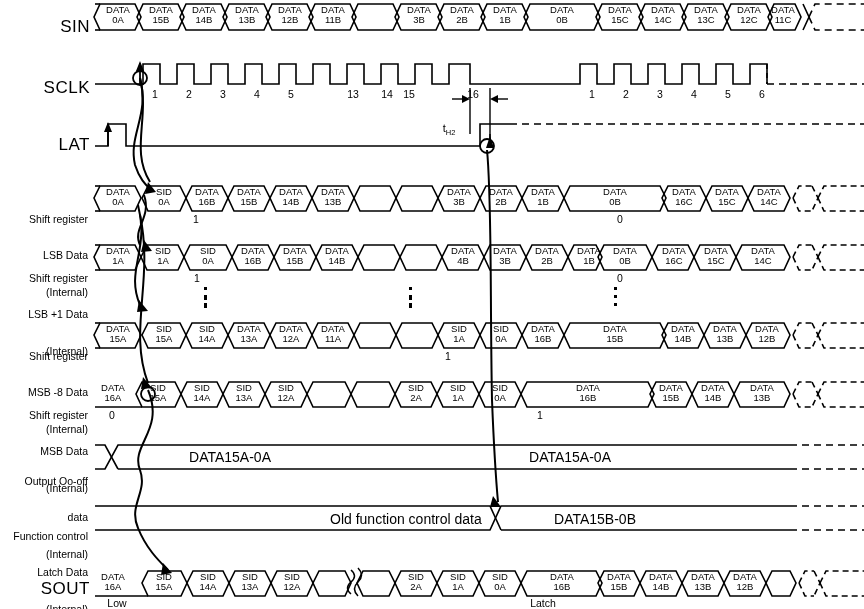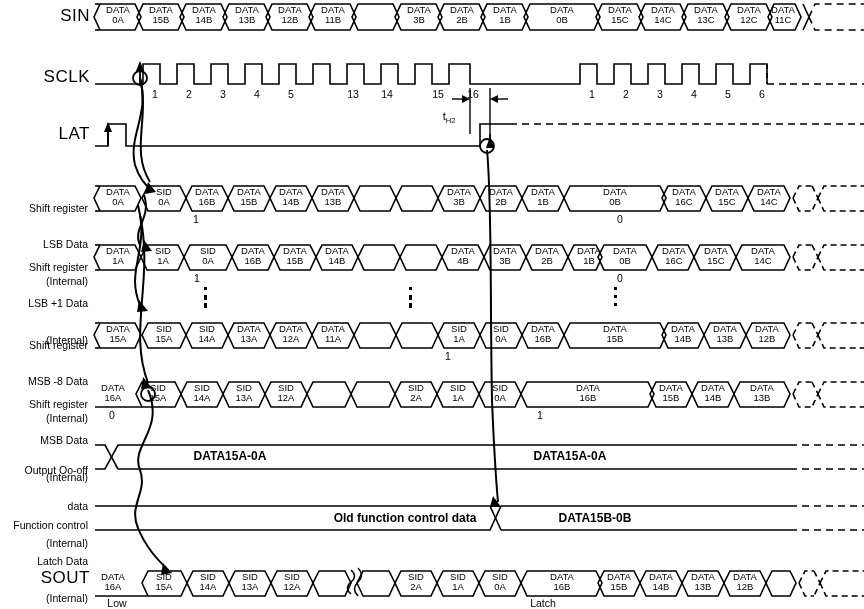--- a/index.html
+++ b/index.html
@@ -1,24 +1,24 @@
 <!DOCTYPE html>
 <html><head>
 <meta charset="utf-8">
 <style>
   html,body{margin:0;padding:0;background:#ffffff;}
   body{font-family:"Liberation Sans",sans-serif;}
   #root{position:relative;width:864px;height:609px;background:#fff;overflow:hidden;}
-  .lbl{position:absolute;text-align:right;color:#000;line-height:1.15;white-space:pre;}
+  .lbl{position:absolute;text-align:right;color:#000;line-height:1.15;white-space:pre;margin-top:11px;}
   .lbl-big{font-size:17px;letter-spacing:.5px;}
   .lbl-sm{font-size:10.5px;}
   .txt{position:absolute;color:#000;text-align:center;line-height:1.1;white-space:pre;}
   .clknum{position:absolute;font-size:10.5px;color:#000;text-align:center;}
   .cellTxt{font-size:9.5px;}
-  .wideTxt{font-size:12px;font-weight:bold;}
+  .wideTxt{font-size:14px;}
   .bit{position:absolute;font-size:10.5px;text-align:center;}
   svg{position:absolute;left:0;top:0;}
   .dotcol{position:absolute;width:3px;}
   .dotcol i{display:block;width:3px;height:3px;background:#000;margin-bottom:5px;}
   .sub{font-size:7.5px;vertical-align:sub;}
 </style>
 </head>
 <body>
 
 <div id="root">
@@ -327,30 +327,30 @@
   <div class="txt cellTxt" style="left:762px;top:5px;width:42px;">DATA
 11C</div>
 
   <div class="clknum" style="left:145px;top:88px;width:20px;">1</div>
   <div class="clknum" style="left:179px;top:88px;width:20px;">2</div>
   <div class="clknum" style="left:213px;top:88px;width:20px;">3</div>
   <div class="clknum" style="left:247px;top:88px;width:20px;">4</div>
   <div class="clknum" style="left:281px;top:88px;width:20px;">5</div>
   <div class="clknum" style="left:343px;top:88px;width:20px;">13</div>
   <div class="clknum" style="left:377px;top:88px;width:20px;">14</div>
-  <div class="clknum" style="left:428px;top:88px;width:20px;">15</div>
+  <div class="clknum" style="left:399px;top:88px;width:20px;">15</div>
   <div class="clknum" style="left:463px;top:88px;width:20px;">16</div>
   <div class="clknum" style="left:582px;top:88px;width:20px;">1</div>
   <div class="clknum" style="left:616px;top:88px;width:20px;">2</div>
   <div class="clknum" style="left:650px;top:88px;width:20px;">3</div>
   <div class="clknum" style="left:684px;top:88px;width:20px;">4</div>
   <div class="clknum" style="left:718px;top:88px;width:20px;">5</div>
   <div class="clknum" style="left:752px;top:88px;width:20px;">6</div>
 
-  <div class="txt" style="left:430px;top:98px;width:26px;font-size:11px;">
+  <div class="txt" style="left:430px;top:110px;width:26px;font-size:11px;">
     <span>t</span><span class="sub">H2</span>
   </div>
 
   <div class="txt cellTxt" style="left:97px;top:187px;width:42px;">DATA
 0A</div>
   <div class="txt cellTxt" style="left:146px;top:187px;width:36px;">SID
 0A</div>
   <div class="txt cellTxt" style="left:189px;top:187px;width:36px;">DATA
 16B</div>
   <div class="txt cellTxt" style="left:231px;top:187px;width:36px;">DATA

